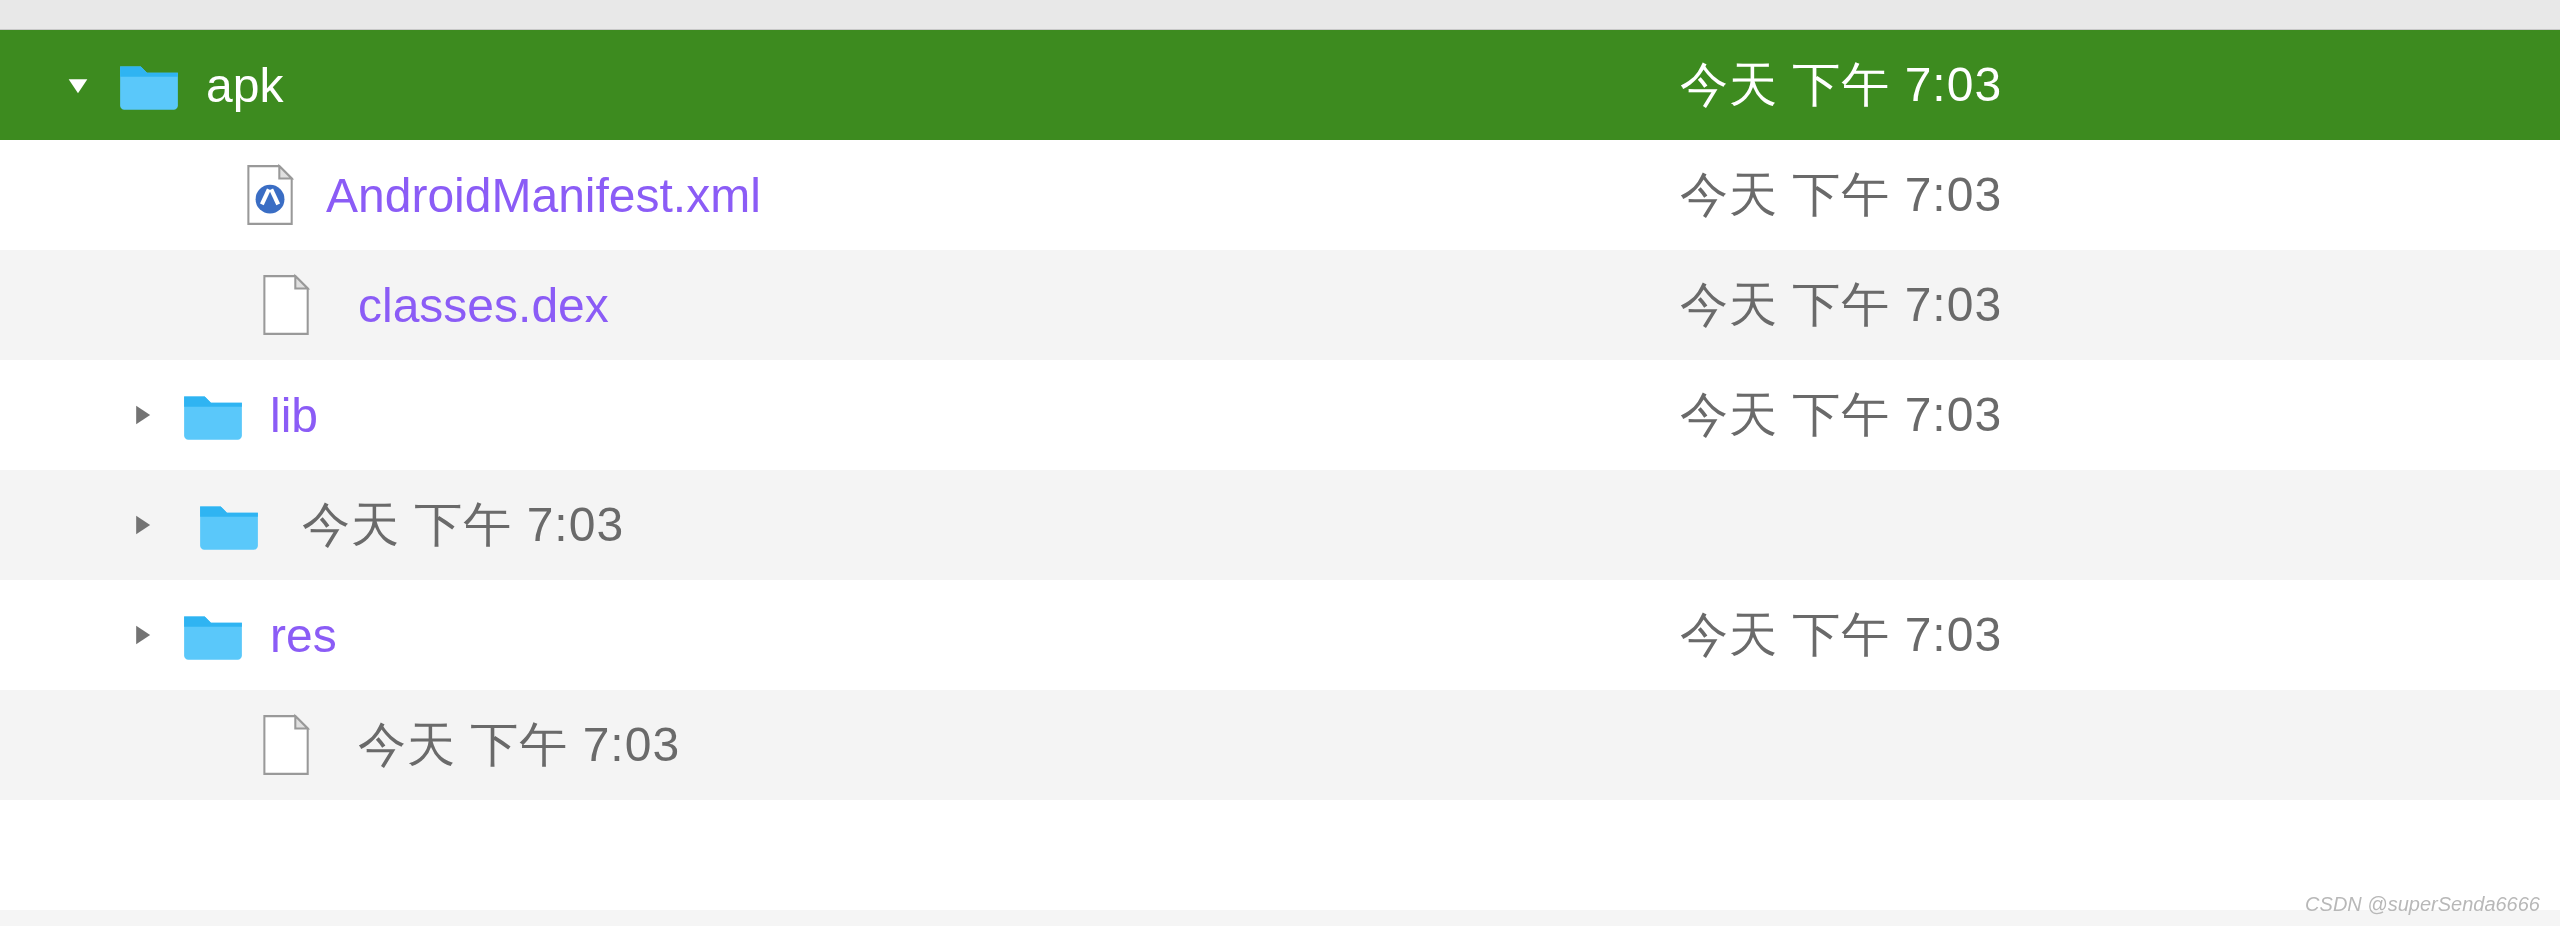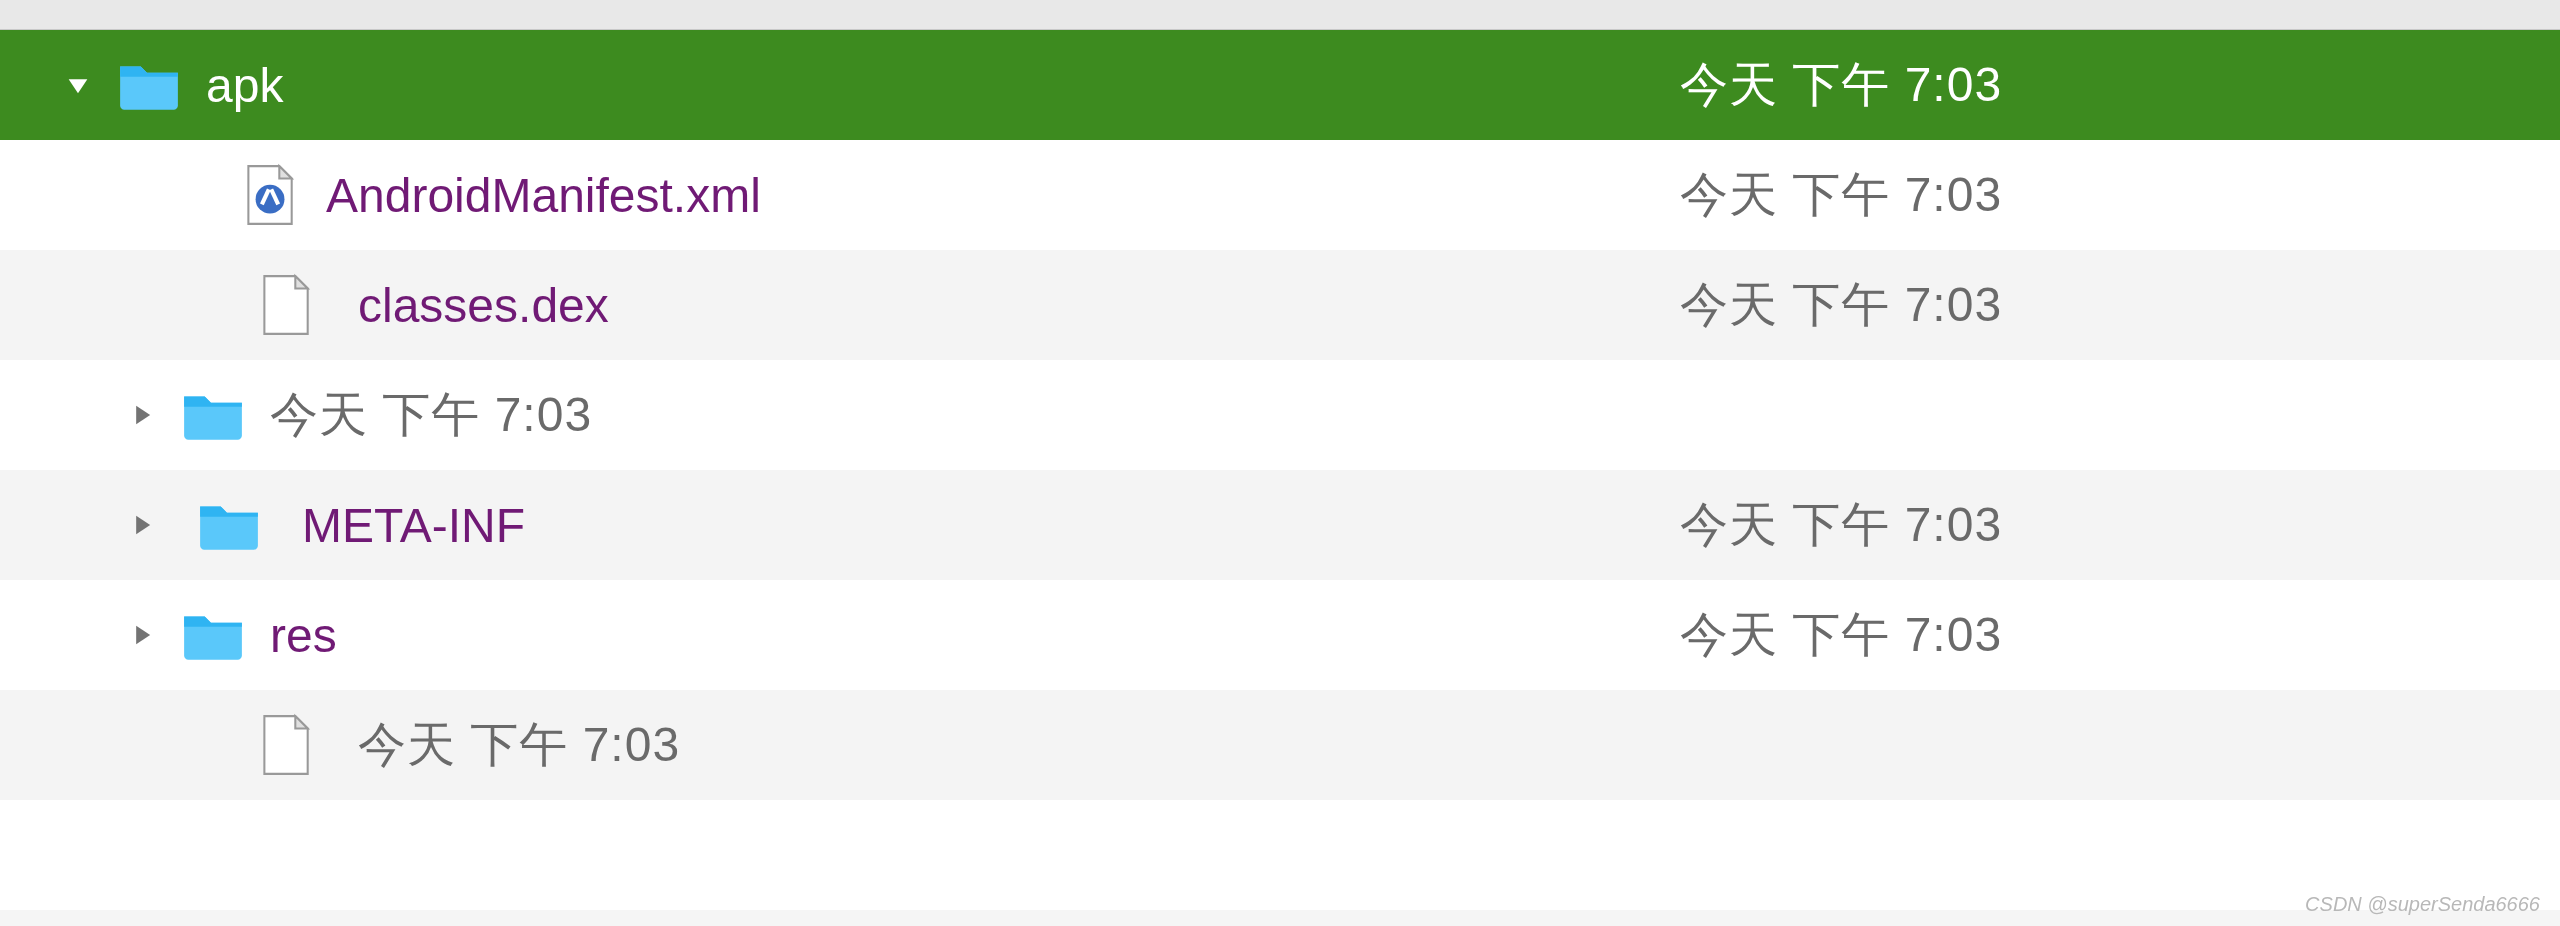--- a/index.html
+++ b/index.html
@@ -81,21 +81,21 @@
       display: flex;
       align-items: center;
       justify-content: center;
     }
     .name-col {
       flex: 1;
       color: inherit;
       font-weight: 400;
     }
     .row:not(.selected) .name-col {
-      color: #701a75;
+      color: #8b5cf6;
     }
     .date-col {
       width: 880px;
       padding-right: 38px;
       color: #6a6a6a;
       font-size: 48px;
       letter-spacing: 1px;
     }
     .row.selected .date-col {
       color: #ffffff;
@@ -164,36 +164,36 @@
         <svg viewBox="0 0 24 24">
             <path d="M7 4 L19 12 L7 20 Z" fill="#737373"></path>
           </svg>
       </span>
       <span class="icon">
         <svg viewBox="0 0 64 64">
           <path d="M4 14 L24 14 L30 20 L60 20 L60 52 C60 54 58 56 56 56 L8 56 C6 56 4 54 4 52 Z" fill="#5ac8fa"></path>
           <path d="M4 14 L24 14 L30 20 L60 20 L60 24 L4 24 Z" fill="#2fb4f2"></path>
         </svg>
       </span>
+      <span class="name-col">lib</span>
       <span class="date-col">今天 下午 7:03</span>
     </div>
 
     <div class="row even indent-2">
       <span class="disclosure" style="margin-left:-56px; margin-right:20px;">
         <svg viewBox="0 0 24 24">
             <path d="M7 4 L19 12 L7 20 Z" fill="#737373"></path>
           </svg>
       </span>
       <span class="icon">
         <svg viewBox="0 0 64 64">
           <path d="M4 14 L24 14 L30 20 L60 20 L60 52 C60 54 58 56 56 56 L8 56 C6 56 4 54 4 52 Z" fill="#5ac8fa"></path>
           <path d="M4 14 L24 14 L30 20 L60 20 L60 24 L4 24 Z" fill="#2fb4f2"></path>
         </svg>
       </span>
-      <span class="name-col">META-INF</span>
       <span class="date-col">今天 下午 7:03</span>
     </div>
 
     <div class="row odd indent-2">
       <span class="disclosure" style="margin-left:-56px; margin-right:20px;">
         <svg viewBox="0 0 24 24">
             <path d="M7 4 L19 12 L7 20 Z" fill="#737373"></path>
           </svg>
       </span>
       <span class="icon">

